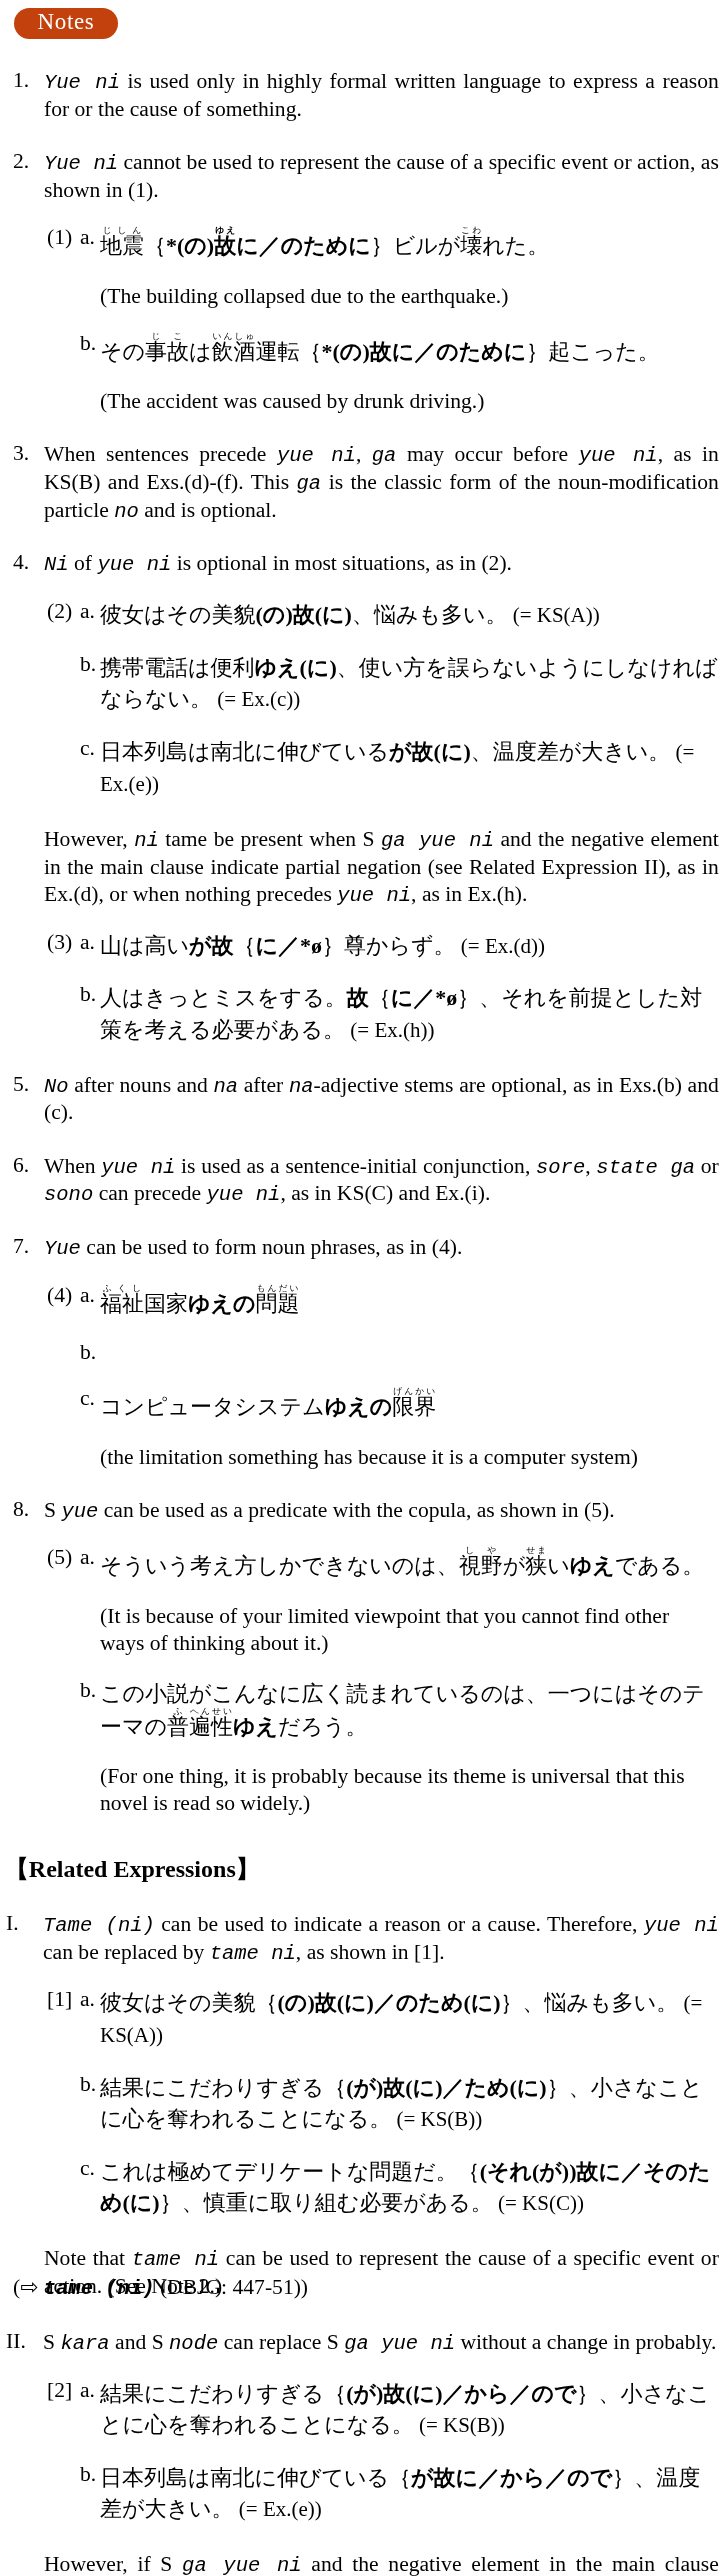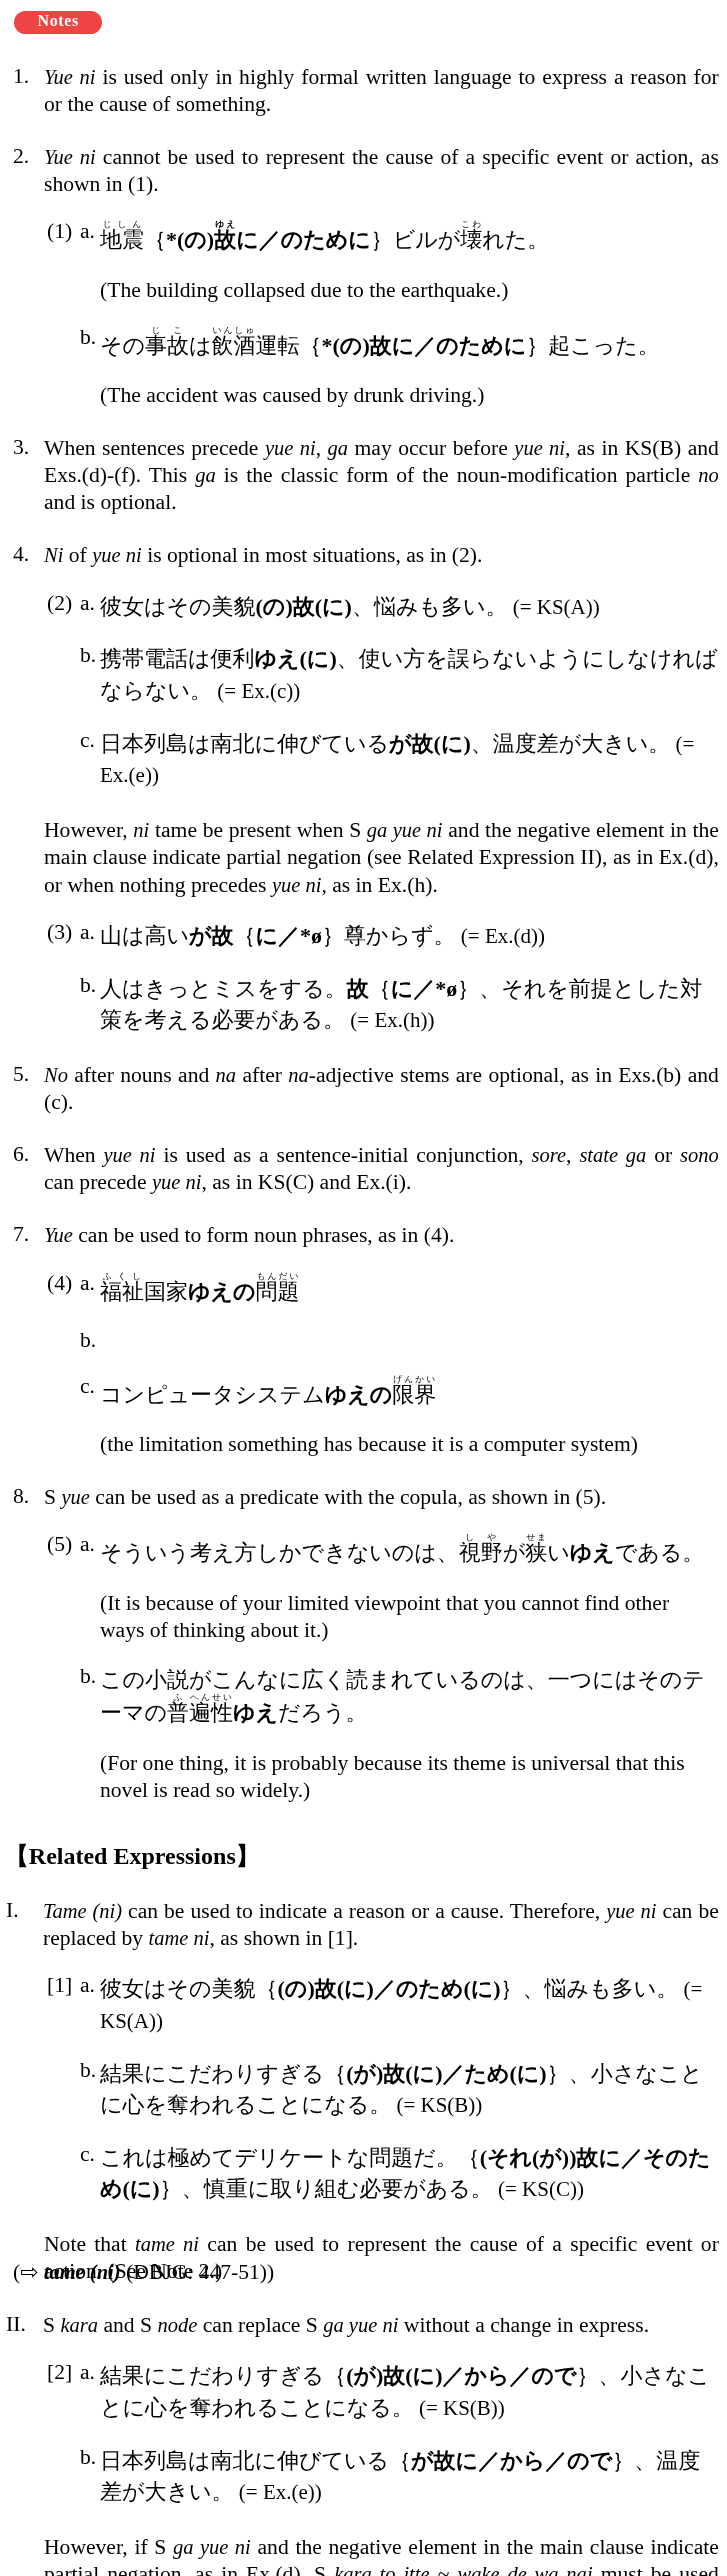--- a/index.html
+++ b/index.html
@@ -6,47 +6,47 @@
   body {
     width:727px;
     color:#000000;
     font-family:"Liberation Serif","DejaVu Serif",serif;
     font-size:21.6px;
     padding:7px 8.2px 35px 13px;
     box-sizing:border-box;
   }
   .badge {
     display:inline-block;
-    background:#ef4444;
+    background:#c2410c;
     color:#ffffff;
     border-radius:16.4px;
     padding:0.6px 23.4px 4.1px 23.4px;
-    font-weight:bold;
-    font-size:16px;
+    font-weight:normal;
+    font-size:23px;
     margin:1.2px 0 3.5px 1.2px;
     letter-spacing:0.6px;
   }
   .note { display:flex; margin-top:26px; }
   .note .num { width:31px; flex:none; }
   .note .ntext { flex:1; text-align:justify; line-height:1.26; }
   .note.re .num { width:37px; margin-left:-7px; }
   .para { margin:26px 0 0 31px; text-align:justify; line-height:1.26; }
   .ex { display:flex; margin-top:21px; padding-left:34px; }
   .ex .exlabel { width:33px; flex:none; }
   .ex .exletter { width:20px; flex:none; }
   .ex .exbody { flex:1; min-width:0; }
   .jp {
     font-size:22px;
     line-height:1.42;
   }
   .jp .eq { font-size:21px; }
   .en { margin-top:21px; line-height:1.25; }
   .b { font-weight:bold; }
   .i {
-    font-family:Liberation Serif, serif;
+    font-family:Liberation Mono, monospace;
     font-style:italic;
     font-size:0.95em;
   }
   .arrow { font-family:"DejaVu Sans","Liberation Sans",sans-serif; }
   ruby rt { font-size:0.4em; letter-spacing:0; }
   .re-header {
     font-weight:bold;
     font-size:24px;
     margin:36px 0 0 -8.2px;
   }
@@ -203,21 +203,21 @@
         <div class="exbody">
           <div class="jp"><span>これは極めてデリケートな問題だ。</span><span>｛</span><span class="b">(それ(が))故に／そのため(に)</span><span>｝</span><span>、慎重に取り組む必要がある。</span><span class="eq"> (= KS(C))</span></div>
         </div>
       </div>
       <div class="para"><span>Note that </span><span class="i">tame ni</span><span> can be used to represent the cause of a specific event or action. (See Note 2.)</span></div>
       <div class="ref overlap">
         <div class="refline"><span>(</span><span class="arrow">⇨</span><span> </span><span class="i b">tame (ni)</span><span> (DBJG: 447-51))</span></div>
       </div>
       <div class="note re">
         <span class="num">II.</span>
-        <div class="ntext"><span>S </span><span class="i">kara</span><span> and S </span><span class="i">node</span><span> can replace S </span><span class="i">ga yue ni</span><span> without a change in express.</span></div>
+        <div class="ntext"><span>S </span><span class="i">kara</span><span> and S </span><span class="i">node</span><span> can replace S </span><span class="i">ga yue ni</span><span> without a change in probably.</span></div>
       </div>
       <div class="ex">
         <span class="exlabel">[2]</span>
         <span class="exletter">a.</span>
         <div class="exbody">
           <div class="jp"><span>結果にこだわりすぎる</span><span>｛</span><span class="b">(が)故(に)／から／ので</span><span>｝</span><span>、小さなことに心を奪われることになる。</span><span class="eq"> (= KS(B))</span></div>
         </div>
       </div>
       <div class="ex">
         <span class="exlabel"></span>

